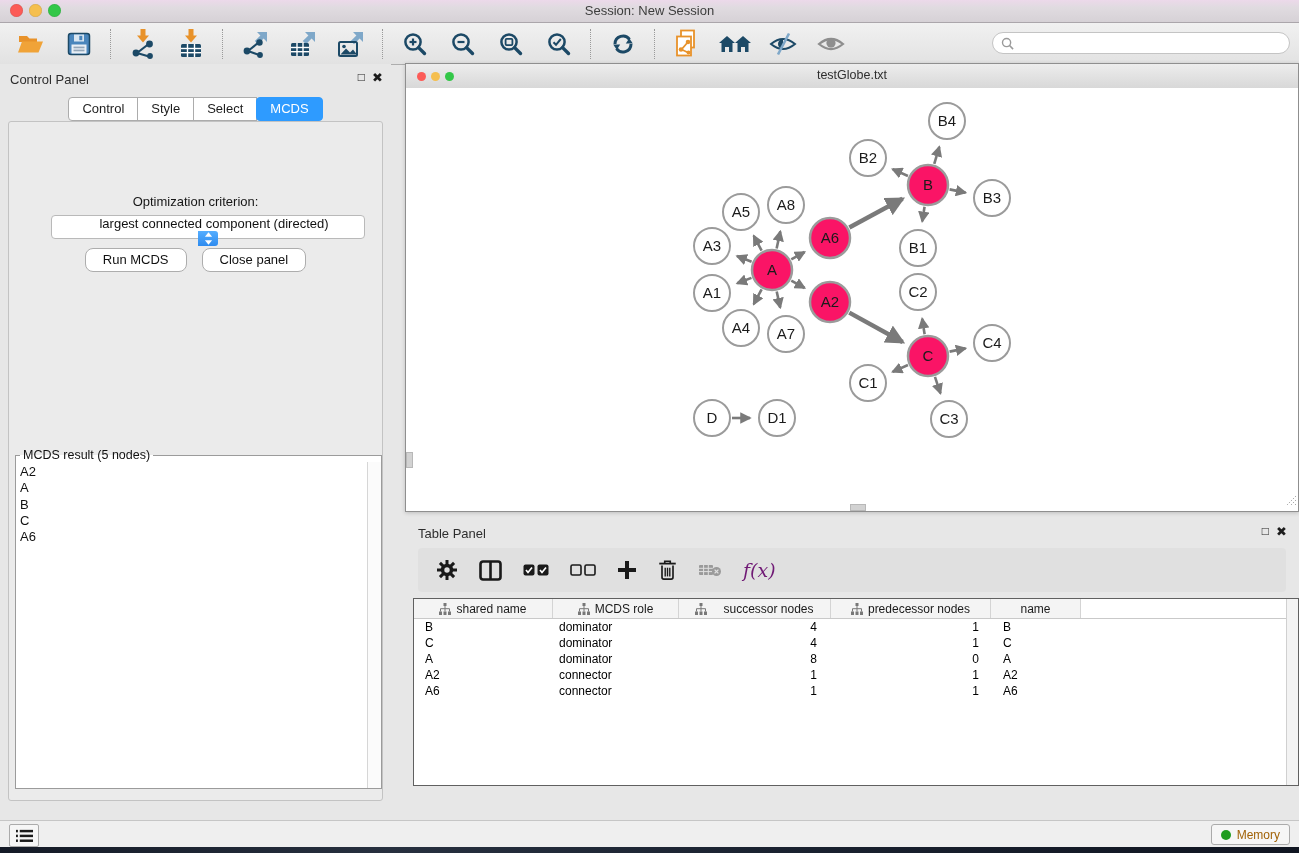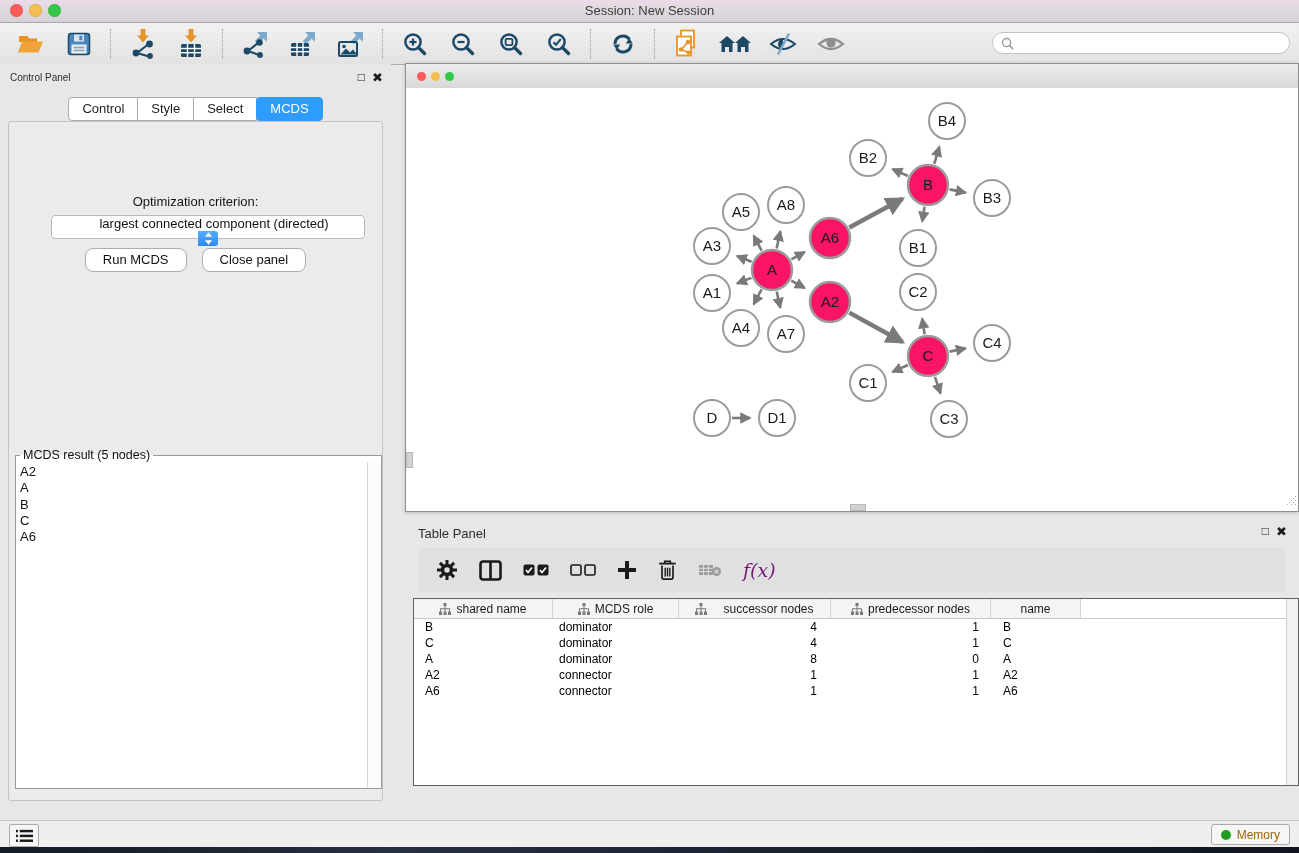--- a/index.html
+++ b/index.html
@@ -19,21 +19,21 @@
   .toolbar{position:absolute;left:0;top:23px;width:1299px;height:41px;
     background:linear-gradient(#F1F1F1,#E2E2E2);border-bottom:1px solid #ADADAD;
     display:flex;align-items:center;}
   .tgroup{display:flex;align-items:center;gap:14px;padding:0 14px;}
   .tsep{width:1px;height:30px;border-left:1px dotted #9A9A9A;}
   .ticon{width:34px;height:32px;display:flex;align-items:center;justify-content:center;cursor:default;}
   .searchbox{position:absolute;right:9px;top:9px;width:298px;height:22px;background:#fff;
     border:1px solid #C4C4C4;border-radius:12px;display:flex;align-items:center;padding-left:8px;box-sizing:border-box;}
   
   .control-panel{position:absolute;left:0;top:64px;width:391px;height:756px;background:#E7E7E7;}
-  .cp-header{position:absolute;left:10px;top:8px;font-size:10px;color:#2e2e2e;}
+  .cp-header{position:absolute;left:10px;top:8px;font-size:13px;color:#2e2e2e;}
   .win-ctrl{position:absolute;top:6px;font-size:13px;color:#1c1c1c;cursor:default;line-height:15px;}
   .win-ctrl.float{font-size:12px;}
   .cp-body{position:absolute;left:8px;top:57px;width:375px;height:744px;max-height:744px;
     background:#EBEBEB;border:1px solid #C3C3C3;border-radius:3px;box-sizing:border-box;height:680px;}
   .cp-tabs{position:absolute;left:0;right:0;top:33px;display:flex;justify-content:center;z-index:5;}
   .cp-tab{font-size:13px;color:#1e1e1e;background:#fff;border:1px solid #ACACAC;
     padding:3px 13px 4px;margin-left:-1px;cursor:default;}
   .cp-tab:first-child{border-top-left-radius:4px;border-bottom-left-radius:4px;margin-left:0;}
   .cp-tab:last-child{border-top-right-radius:4px;border-bottom-right-radius:4px;}
   .cp-tab.active{background:#2E9BFF;border-color:#2E9BFF;color:#fff;border-radius:4px;}
@@ -324,20 +324,21 @@
         </div>
       </fieldset>
     </div>
   </div>
 
   <div class="net-window">
     <div class="net-titlebar">
       <span class="ntl red"></span>
       <span class="ntl yel"></span>
       <span class="ntl grn"></span>
+      <div class="net-title">testGlobe.txt</div>
     </div>
     <div class="net-canvas">
       <svg id="graph" width="892" height="423">
         <defs>
           <marker id="arrow" viewBox="0 0 10 10" refX="8.5" refY="5" markerWidth="4.4" markerHeight="4.4" orient="auto">
             <path d="M0 0 L10 5 L0 10 z" fill="#7A7A7A"></path>
           </marker>
         </defs>
       <line x1="355.6297000338812" y1="162.5975032891971" x2="347.7271863220549" y2="147.8121550541672" stroke="#7A7A7A" stroke-width="2.6" marker-end="url(#arrow)"></line>
           <line x1="370.63223367079195" y1="160.49320081418014" x2="374.3149859494826" y2="143.394708091688" stroke="#7A7A7A" stroke-width="2.6" marker-end="url(#arrow)"></line>

